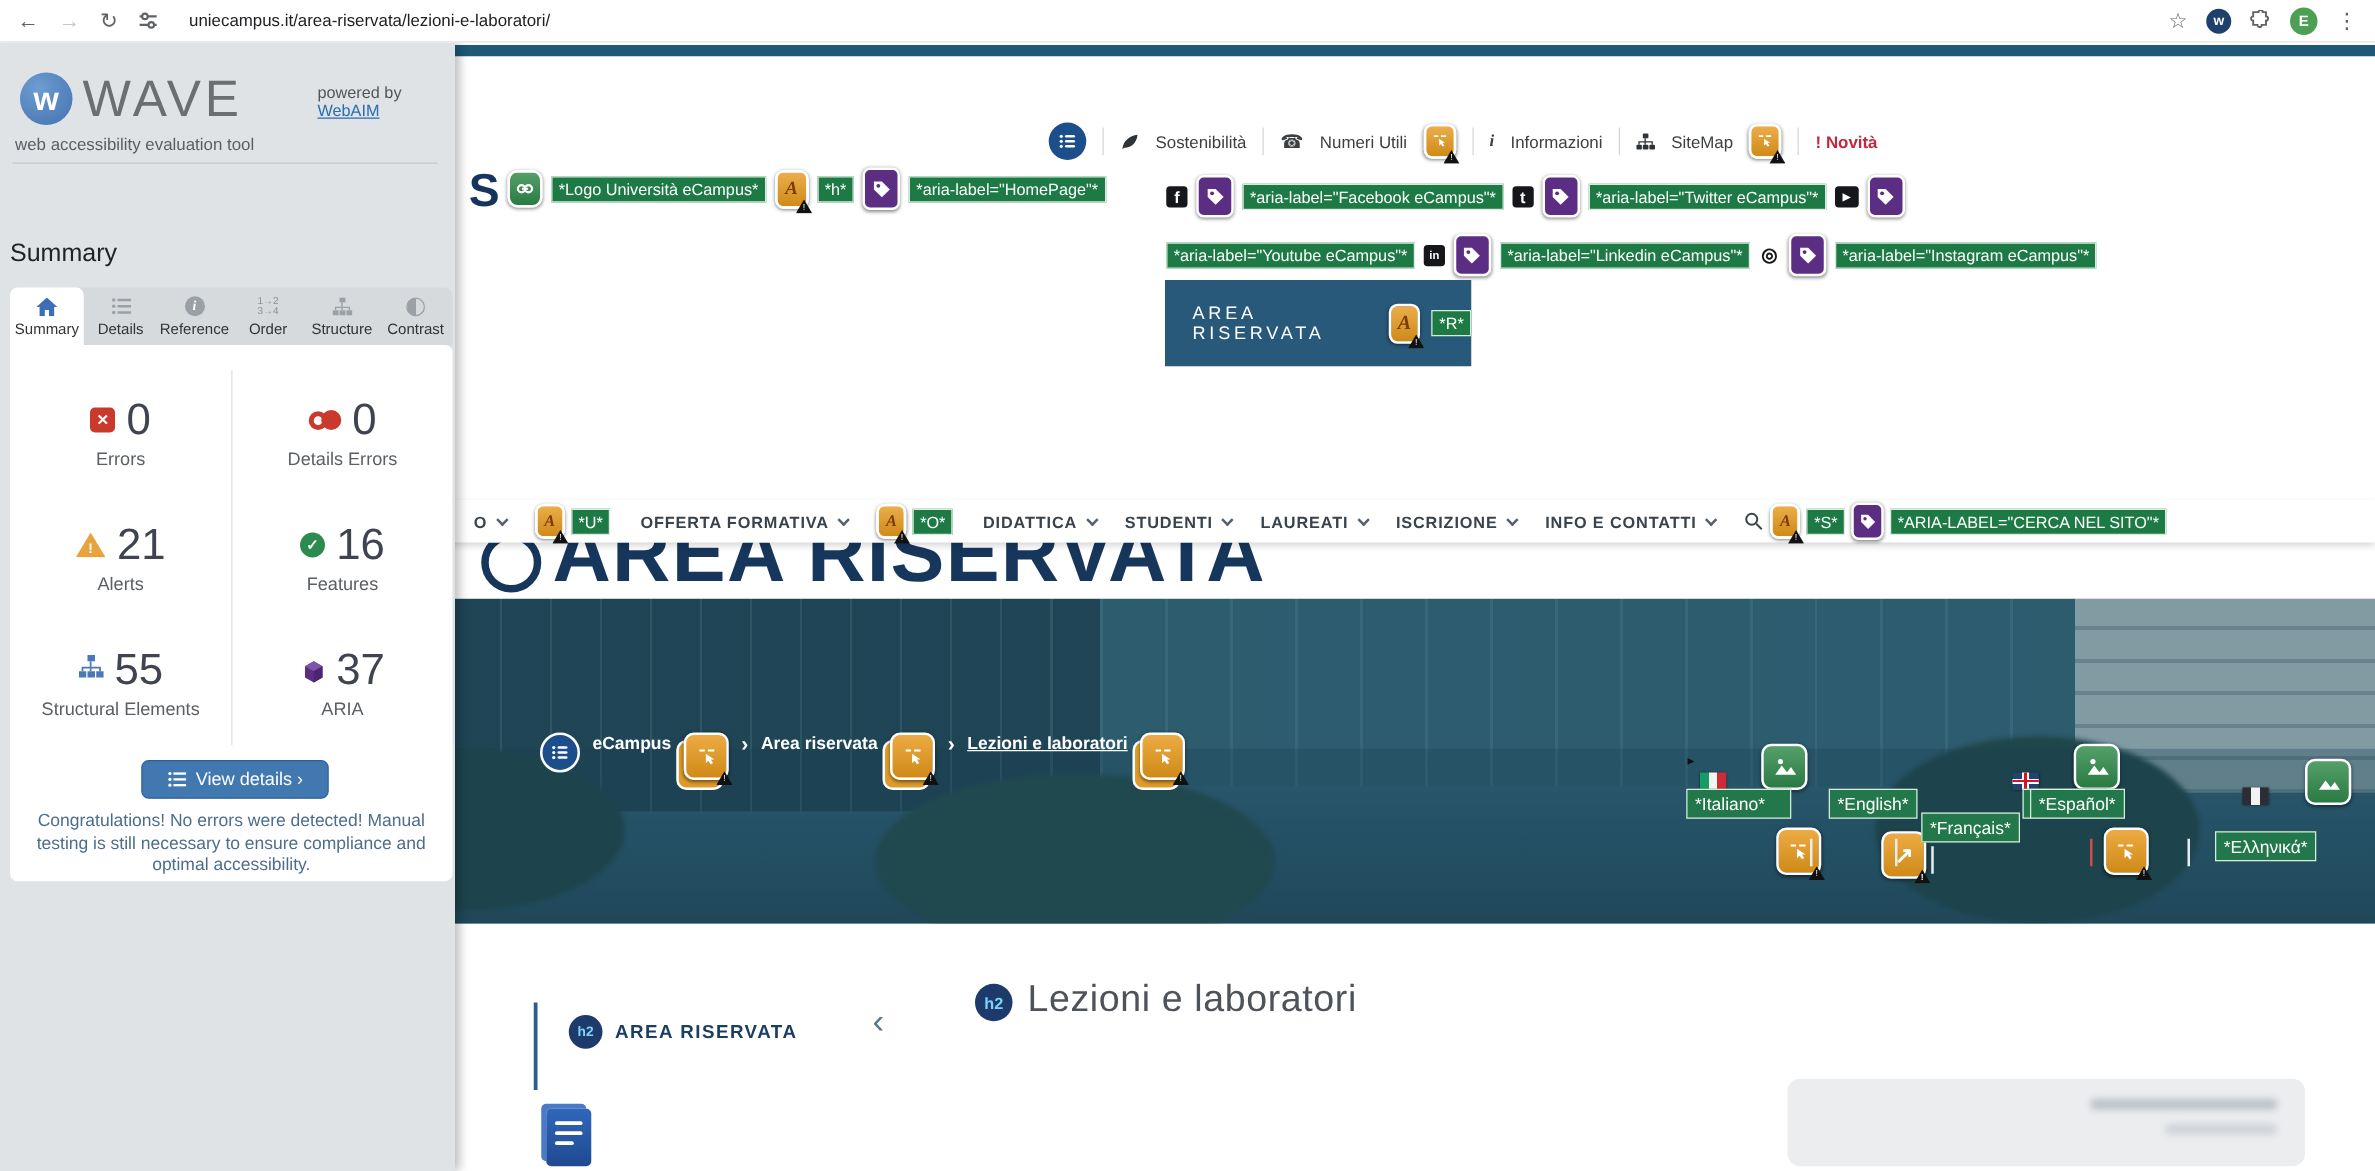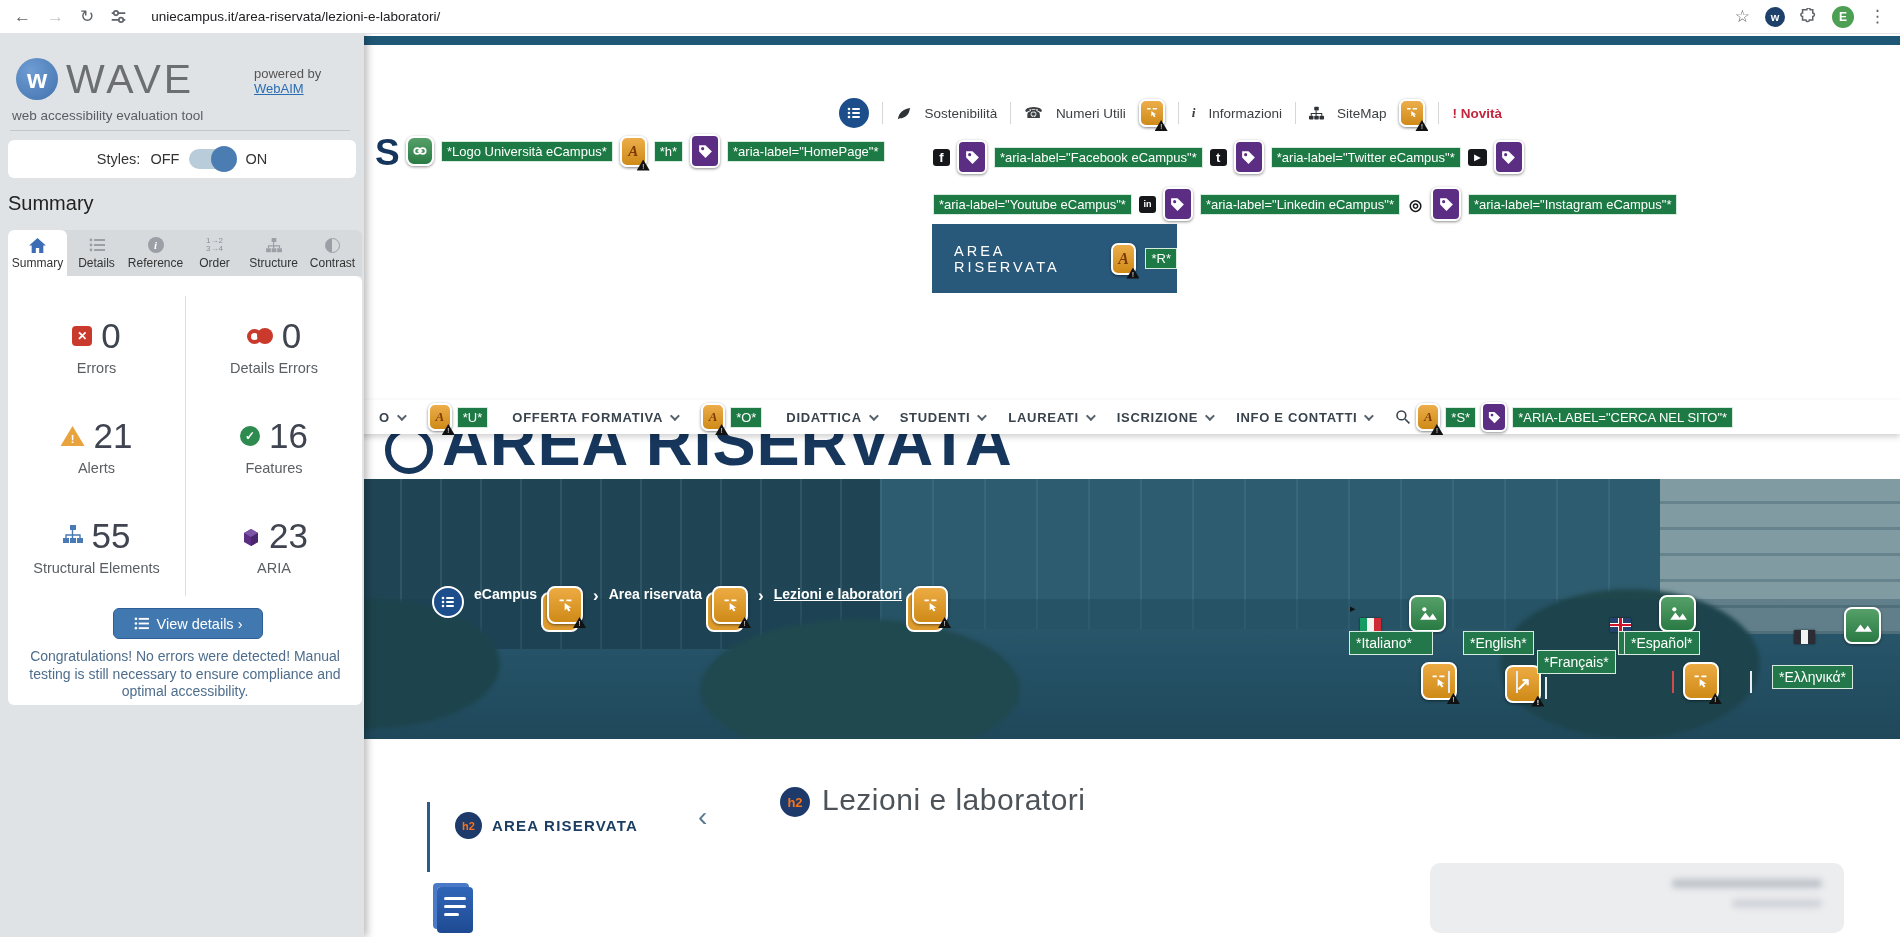--- a/index.html
+++ b/index.html
@@ -75,21 +75,21 @@
   
   .flag { display:inline-block; width:21px; height:14px; box-shadow:0 0 2px rgba(0,0,0,.6); position:relative; }
   .f-it { background:linear-gradient(90deg,#169b62 33%,#f4f5f0 33% 66%,#ce2b37 66%); }
   .f-gb { background:linear-gradient(0deg,transparent 43%,#cf142b 43% 57%,transparent 57%),linear-gradient(90deg,transparent 43%,#cf142b 43% 57%,transparent 57%),linear-gradient(0deg,transparent 36%,#fff 36% 64%,transparent 64%),linear-gradient(90deg,transparent 36%,#fff 36% 64%,transparent 64%),#24426e; }
   .f-fr { background:linear-gradient(90deg,#2c2c34 33%,#f2f2f2 33% 66%,#2c2c34 66%); }
   .glabel.lang { font-size:14px; line-height:18px; padding:2px 6px; background:#22784a; }
   .lsep { position:absolute; width:2px; height:22px; background:#e6edf2; }
 
   
   #content { position:absolute; left:0; top:705px; width:1900px; height:198px; background:#fff; }
-  .h2badge { border-radius:50%; background:#1d3a6b; color:#f97316; display:flex; align-items:center; justify-content:center; font-weight:bold; }
+  .h2badge { border-radius:50%; background:#1d3a6b; color:#7dd3fc; display:flex; align-items:center; justify-content:center; font-weight:bold; }
   #card-line { position:absolute; left:427px; top:63px; width:3px; height:70px; background:#2a5d8c; }
   #card-title { position:absolute; left:492px; top:78px; font-size:15px; font-weight:700; letter-spacing:1.2px; color:#1c3e63; }
   #card-chev { position:absolute; left:698px; top:62px; font-size:28px; color:#55788f; }
   .docicon { position:absolute; left:437px; top:148px; width:36px; height:46px; background:linear-gradient(#3066b8,#1f4a92); border-radius:4px; box-shadow:-4px -4px 0 #4a7ac7; }
   .docicon i { position:absolute; left:7px; height:3px; background:#fff; border-radius:2px; }
   #page-h2-badge { position:absolute; left:780px; top:48px; width:30px; height:30px; font-size:13px; }
   #page-h2-title { position:absolute; left:822px; top:44px; font-size:30px; letter-spacing:.5px; color:#4d5358; }
   #faculty { position:absolute; left:782px; top:128px; width:166px; height:70px; background:#7aa31c; color:#fff; font-size:15.5px; font-weight:700; padding:11px 15px; line-height:1.45; }
   #blurbox { position:absolute; left:1430px; top:124px; width:414px; height:70px; background:#ecedef; border-radius:10px; }
   .blurline { position:absolute; background:#bdc3ca; height:9px; border-radius:4px; filter:blur(3px); }
@@ -485,28 +485,20 @@
   <div id="wavebar">
     <div id="wv-logo-circle">w</div>
     <div id="wv-title">WAVE</div>
     <div id="wv-pby">
       <div>powered by</div>
       <a href="#">WebAIM</a>
     </div>
     <div id="wv-tag">web accessibility evaluation tool</div>
     <div id="wv-hr"></div>
 
-    <div id="wv-styles">
-      <span>Styles:</span>
-      <span>OFF</span>
-      <span id="toggle">
-          <span class="knob"></span>
-        </span>
-      <span>ON</span>
-    </div>
 
     <div id="wv-summary">Summary</div>
 
     <div id="wv-tabs">
       <div class="wtab active">
         <span class="ticon">
             <svg width="17" height="15" viewBox="0 0 20 18">
               <path d="M10 0L0 9h3v9h5v-6h4v6h5V9h3z" fill="#3c6db5"></path>
             </svg>
           </span>
@@ -609,21 +601,21 @@
             </div>
           <div class="statlab">Structural Elements</div>
         </div>
         <div class="stat rightcol">
           <div class="statline">
               <span class="ic-aria"><svg width="22" height="22" viewBox="0 0 22 22">
                   <path d="M4 7l7-4 7 4v9l-7 4-7-4z" fill="#5b2e84"></path>
                   <path d="M4 7l7 4 7-4-7-4z" fill="#7d55a6"></path>
                   <path d="M11 11v9l7-4V7z" fill="#4a2570"></path>
                 </svg></span>
-              <span class="statnum">23</span>
+              <span class="statnum">37</span>
             </div>
           <div class="statlab">ARIA</div>
         </div>
       </div>
       <div id="wv-btn">
         <svg width="15" height="13" viewBox="0 0 16 14">
             <g fill="#fff">
               <circle cx="2" cy="2" r="1.4"></circle>
               <circle cx="2" cy="7" r="1.4"></circle>
               <circle cx="2" cy="12" r="1.4"></circle>

